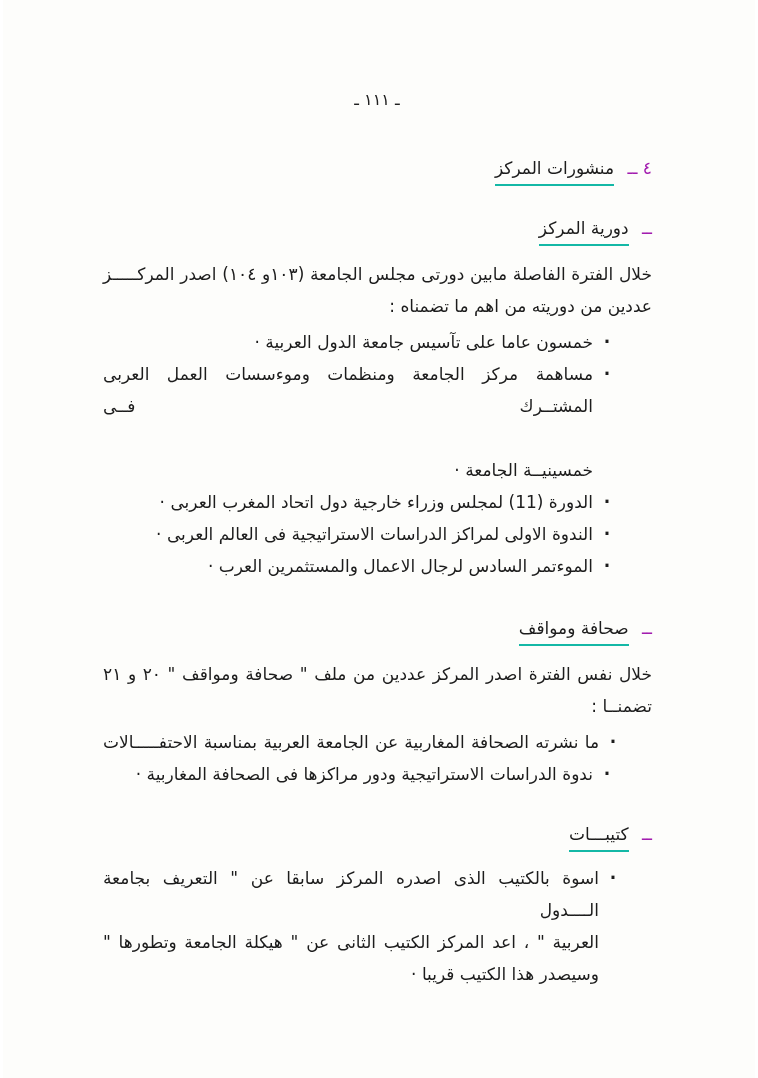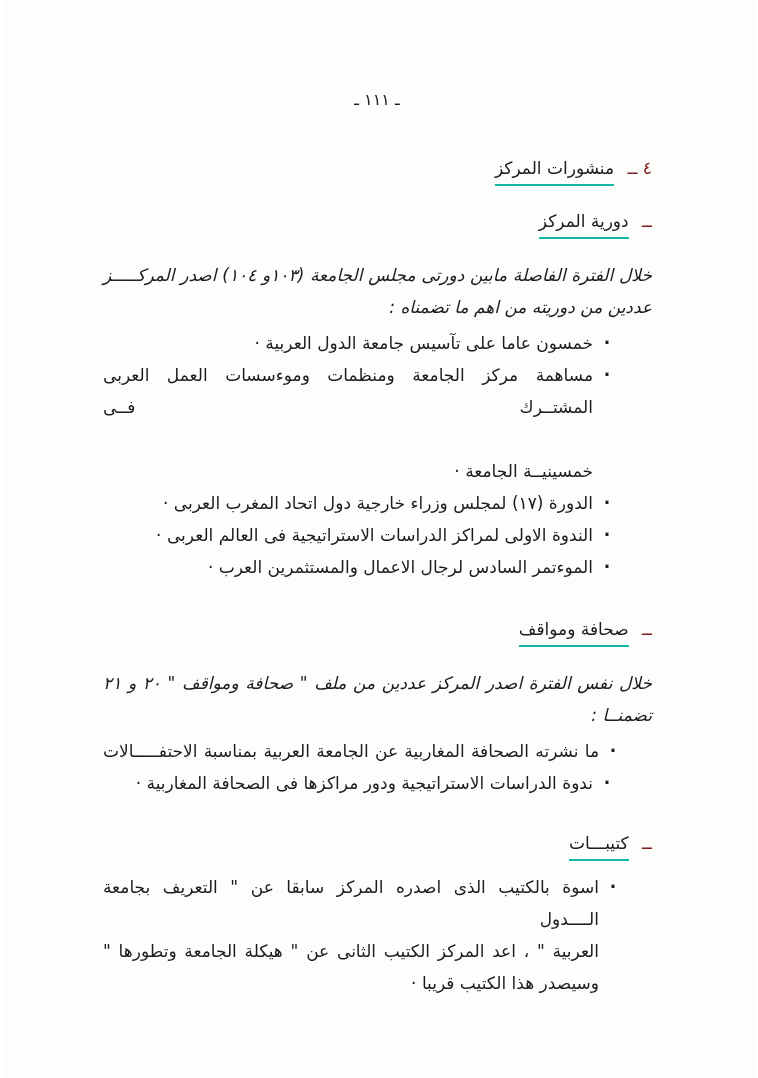--- a/index.html
+++ b/index.html
@@ -35,30 +35,30 @@
     right: 103px;
     left: 100px;
     direction: rtl;
     text-align: right;
     line-height: 32px;
   }
   .main-heading { white-space: nowrap; }
   .heading-dash {
     display: inline-block;
     margin-left: 8px;
-    color: #7f1d1d;
+    color: #a21caf;
   }
   .underlined {
     display: inline-block;
     border-bottom: 2px solid #14b8a6;
     padding-bottom: 4px;
     line-height: 24px;
   }
-  .section-heading { margin-top: 19px; white-space: nowrap; }
-  .intro { margin-top: 20px; font-style: italic; }
+  .section-heading { margin-top: 26px; white-space: nowrap; }
+  .intro { margin-top: 12px; }
   .line-justify {
     text-align: justify;
     text-align-last: justify;
   }
   .intro-line2 { text-align: right; }
   .tadmana { padding-left: 42px; }
   .bullets { margin-top: 4px; }
   .bullet {
     display: flex;
     gap: 9px;
@@ -107,21 +107,21 @@
       </div>
       <div class="bullet">
         <span class="bullet-dot">·</span>
         <div class="bullet-text">
           <div class="line-justify">مساهمة مركز الجامعة ومنظمات وموءسسات العمل العربى المشتــرك فــى</div>
           <div class="cont-right">خمسينيــة الجامعة ·</div>
         </div>
       </div>
       <div class="bullet">
         <span class="bullet-dot">·</span>
-        <div class="bullet-text">الدورة (١٧) لمجلس وزراء خارجية دول اتحاد المغرب العربى ·</div>
+        <div class="bullet-text">الدورة (11) لمجلس وزراء خارجية دول اتحاد المغرب العربى ·</div>
       </div>
       <div class="bullet">
         <span class="bullet-dot">·</span>
         <div class="bullet-text">الندوة الاولى لمراكز الدراسات الاستراتيجية فى العالم العربى ·</div>
       </div>
       <div class="bullet">
         <span class="bullet-dot">·</span>
         <div class="bullet-text">الموءتمر السادس لرجال الاعمال والمستثمرين العرب ·</div>
       </div>
     </div>

